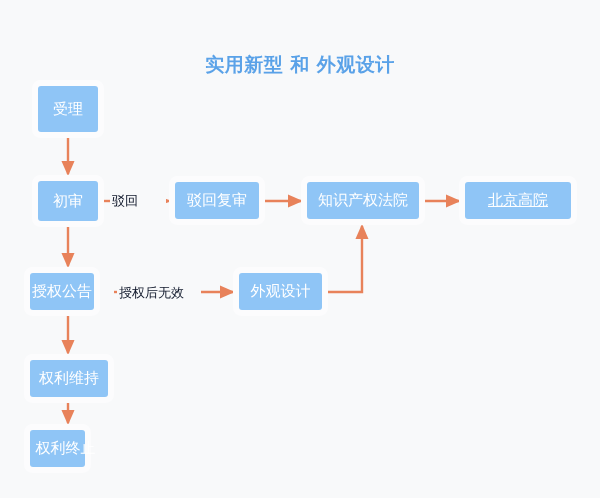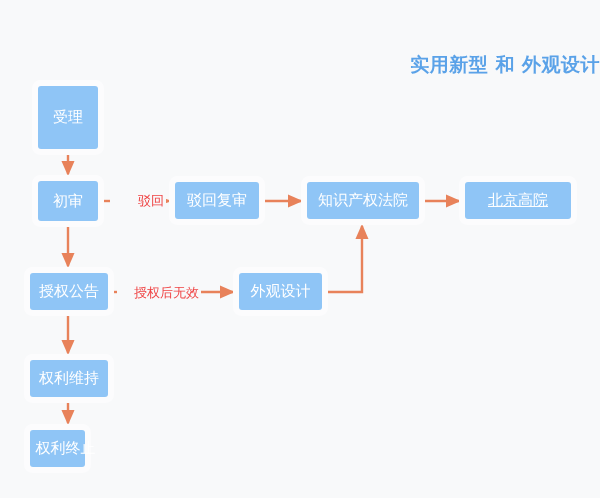--- a/index.html
+++ b/index.html
@@ -24,21 +24,21 @@
     top: 0;
     width: 600px;
     height: 498px;
     pointer-events: none;
   }
   .title {
     position: absolute;
     left: 0;
     top: 52px;
     width: 600px;
-    text-align: right;
+    text-align: center;
     color: #5aa2e8;
     font-size: 19px;
     font-weight: bold;
     letter-spacing: 0.5px;
     white-space: pre;
   }
   .node {
     position: absolute;
     background: #8fc5f6;
     color: #ffffff;
@@ -47,28 +47,28 @@
     display: flex;
     align-items: center;
     justify-content: center;
     font-size: 15px;
     line-height: 1;
     white-space: nowrap;
     box-sizing: border-box;
   }
   .edge-label {
     position: absolute;
-    color: #ef4444;
+    color: #0f172a;
     font-size: 13px;
     line-height: 1;
     white-space: nowrap;
     background: #f8f9fa;
     padding: 1px 2px;
     box-sizing: border-box;
-    text-align: right;
+    text-align: left;
   }
 </style>
 </head>
 <body>
 
 <div id="canvas">
 
   <div class="title">实用新型 和 外观设计</div>
 
   <svg id="edge-layer" viewBox="0 0 600 498" width="600" height="498">
@@ -94,41 +94,41 @@
       <path d="M200,292 L233,292"></path>
 
       <path d="M328,292 L362,292 L362,226"></path>
 
       <path d="M68,316 L68,353"></path>
 
       <path d="M68,403 L68,423"></path>
     </g>
   </svg>
 
-  <div class="node" style="left:38px; top:86px; width:60px; height:63px;">
+  <div class="node" style="left:38px; top:86px; width:60px; height:46px;">
     <span>受理</span>
   </div>
 
   <div class="node" style="left:38px; top:181px; width:60px; height:40px;text-align:right;">
     <span>初审</span>
   </div>
 
   <div class="node" style="left:175px; top:182px; width:84px; height:37px;">
     <span>驳回复审</span>
   </div>
 
   <div class="node" style="left:307px; top:182px; width:112px; height:37px;">
     <span>知识产权法院</span>
   </div>
 
   <div class="node" style="left:465px; top:182px; width:106px; height:37px;text-decoration:underline;">
     <span>北京高院</span>
   </div>
 
-  <div class="node" style="left:30px; top:273px; width:78px; height:37px;">
+  <div class="node" style="left:30px; top:273px; width:64px; height:37px;">
     <span>授权公告</span>
   </div>
 
   <div class="node" style="left:239px; top:273px; width:83px; height:37px;">
     <span>外观设计</span>
   </div>
 
   <div class="node" style="left:30px; top:360px; width:78px; height:37px;">
     <span>权利维持</span>
   </div>

